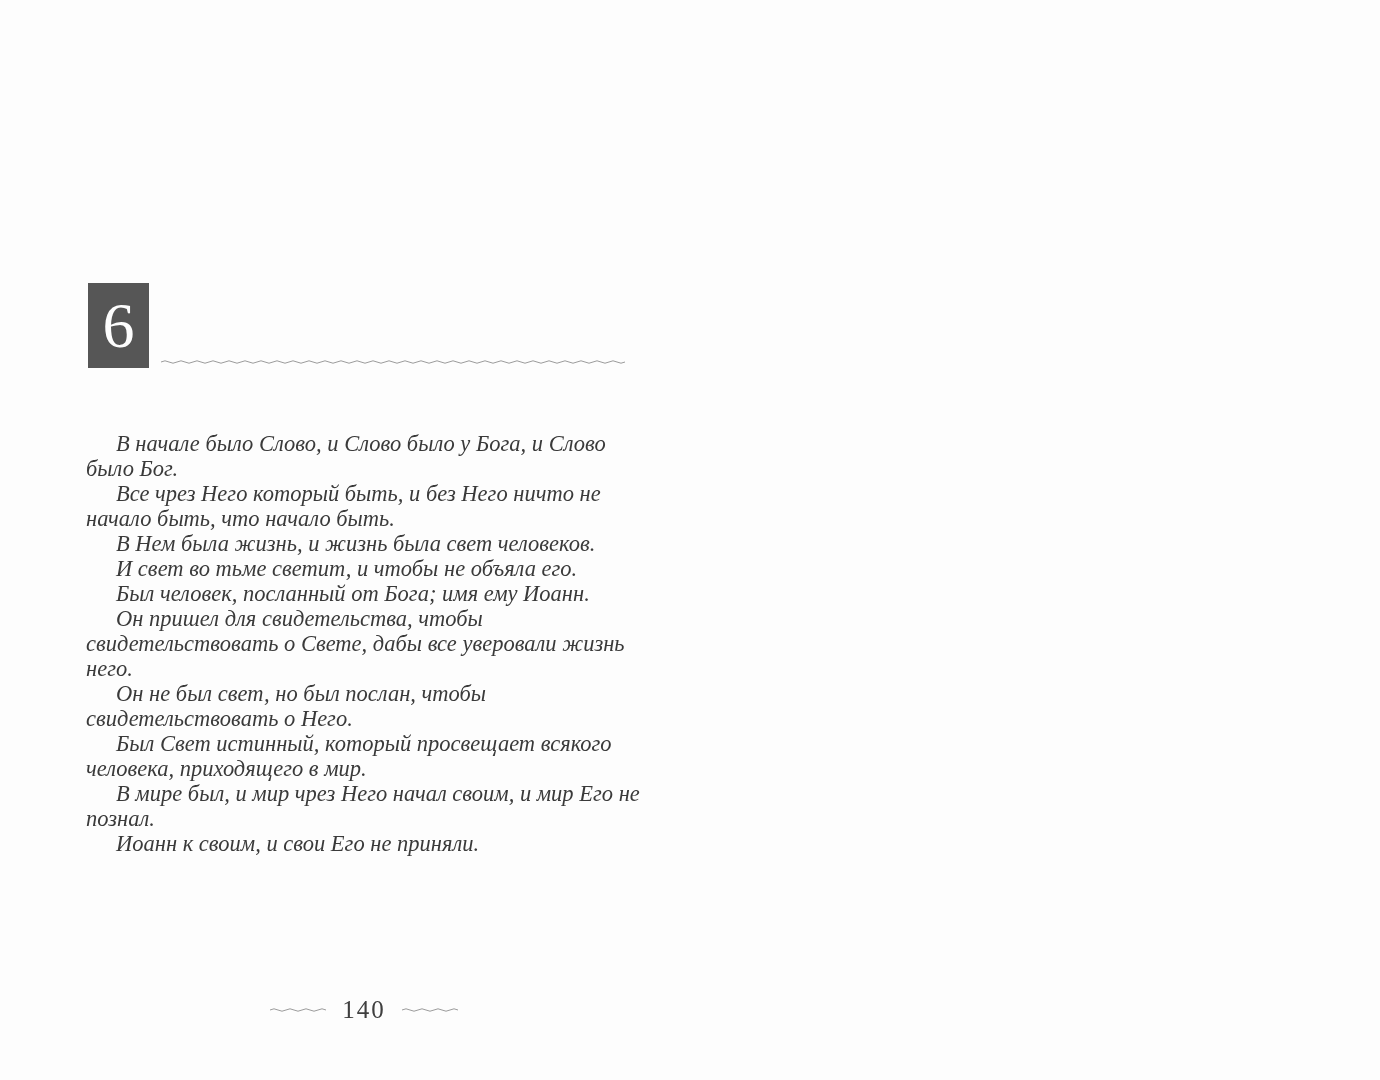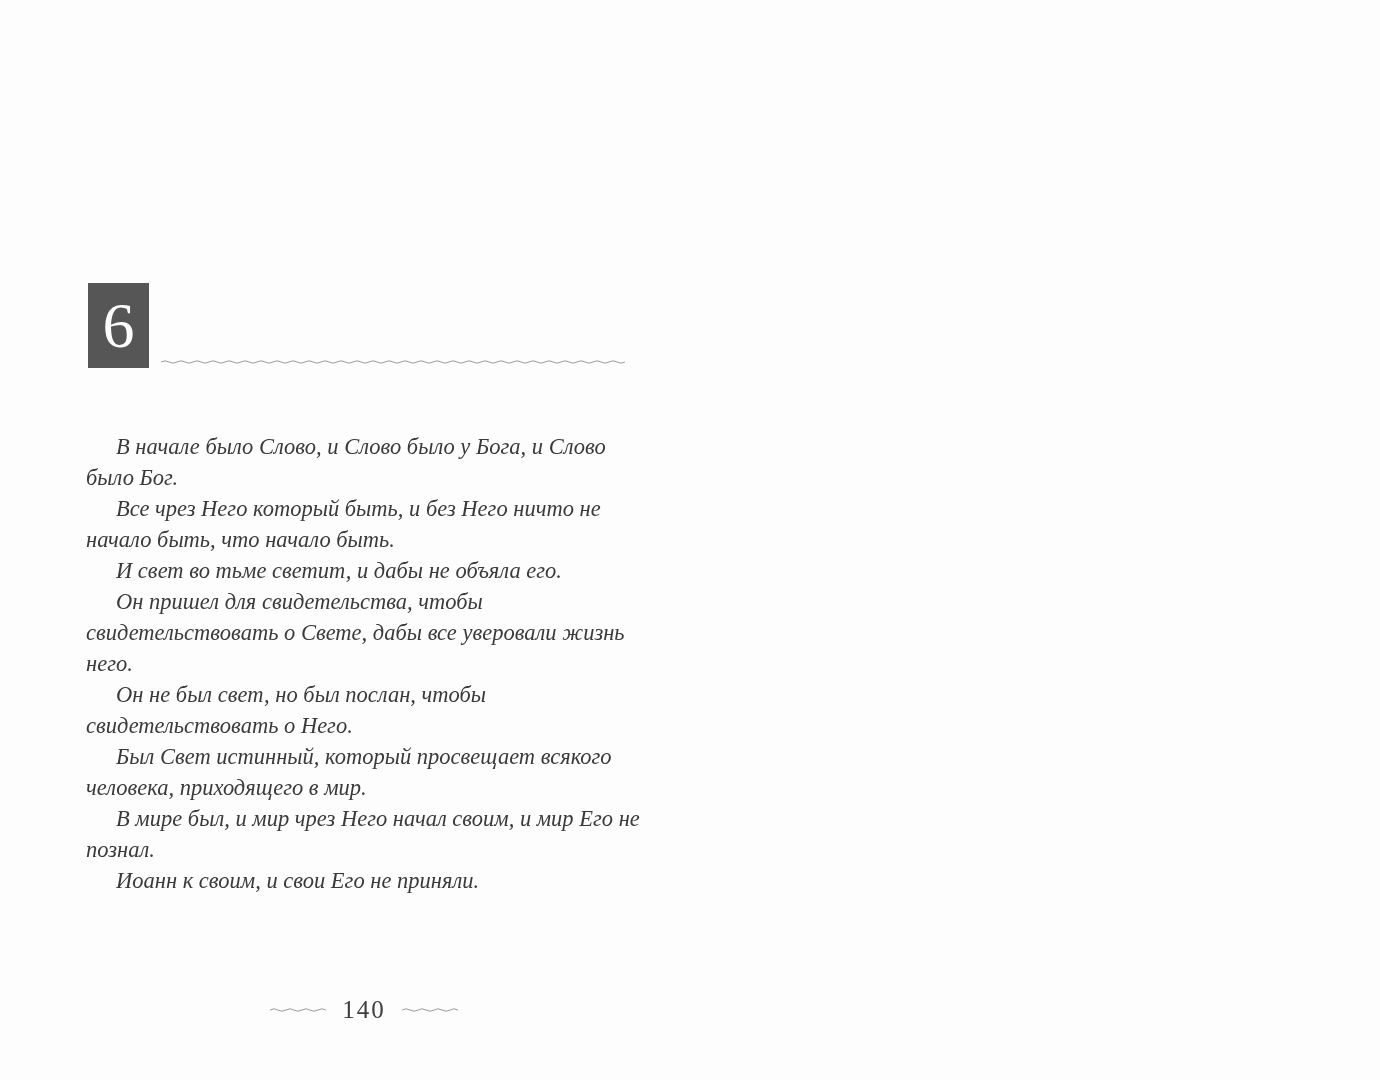--- a/index.html
+++ b/index.html
@@ -32,21 +32,21 @@
     font-size:64px;line-height:85px;text-align:center;
   }
   .chapter-title{
     position:absolute;left:163px;top:301px;
     font-size:43px;font-weight:400;line-height:1.15;
     letter-spacing:1px;color:var(--heading-ink);
     white-space:nowrap;
   }
   .rule-title{position:absolute;left:161px;top:358px;width:470px;height:8px;}
 
-  .verses{position:absolute;font-style:italic;font-size:22.5px;line-height:31px;color:var(--ink);}
+  .verses{position:absolute;font-style:italic;font-size:22.5px;line-height:25px;color:var(--ink);}
   .verses-left{left:86px;top:431px;width:556px;}
   .verse{text-indent:30px;text-align:left;}
 
   .folio{
     position:absolute;top:996px;width:556px;
     text-align:center;white-space:nowrap;
   }
   .folio-left{left:86px;}
   .folio-num{
     display:inline-block;vertical-align:middle;
@@ -72,23 +72,25 @@
         </svg>
       </div>
 
     <div class="verses verses-left">
 
         <p class="verse">В начале было Слово, и Слово было у Бога, и Слово было Бог.</p>
 
 
         <p class="verse">Все чрез Него который быть, и без Него ничто не начало быть, что начало быть.</p>
 
+        <p class="verse">В Нем была жизнь, и жизнь была свет человеков.</p>
 
-        <p class="verse">И свет во тьме светит, и дабы не объяла его.</p>
+        <p class="verse">И свет во тьме светит, и чтобы не объяла его.</p>
 
+        <p class="verse">Был человек, посланный от Бога; имя ему Иоанн.</p>
 
         <p class="verse">Он пришел для свидетельства, чтобы свидетельствовать о Свете, дабы все уверовали жизнь него.</p>
 
         <p class="verse">Он не был свет, но был послан, чтобы свидетельствовать о Него.</p>
 
         <p class="verse">Был Свет истинный, который просвещает всякого человека, приходящего в мир.</p>
 
         <p class="verse">В мире был, и мир чрез Него начал своим, и мир Его не познал.</p>
 
         <p class="verse">Иоанн к своим, и свои Его не приняли.</p>

